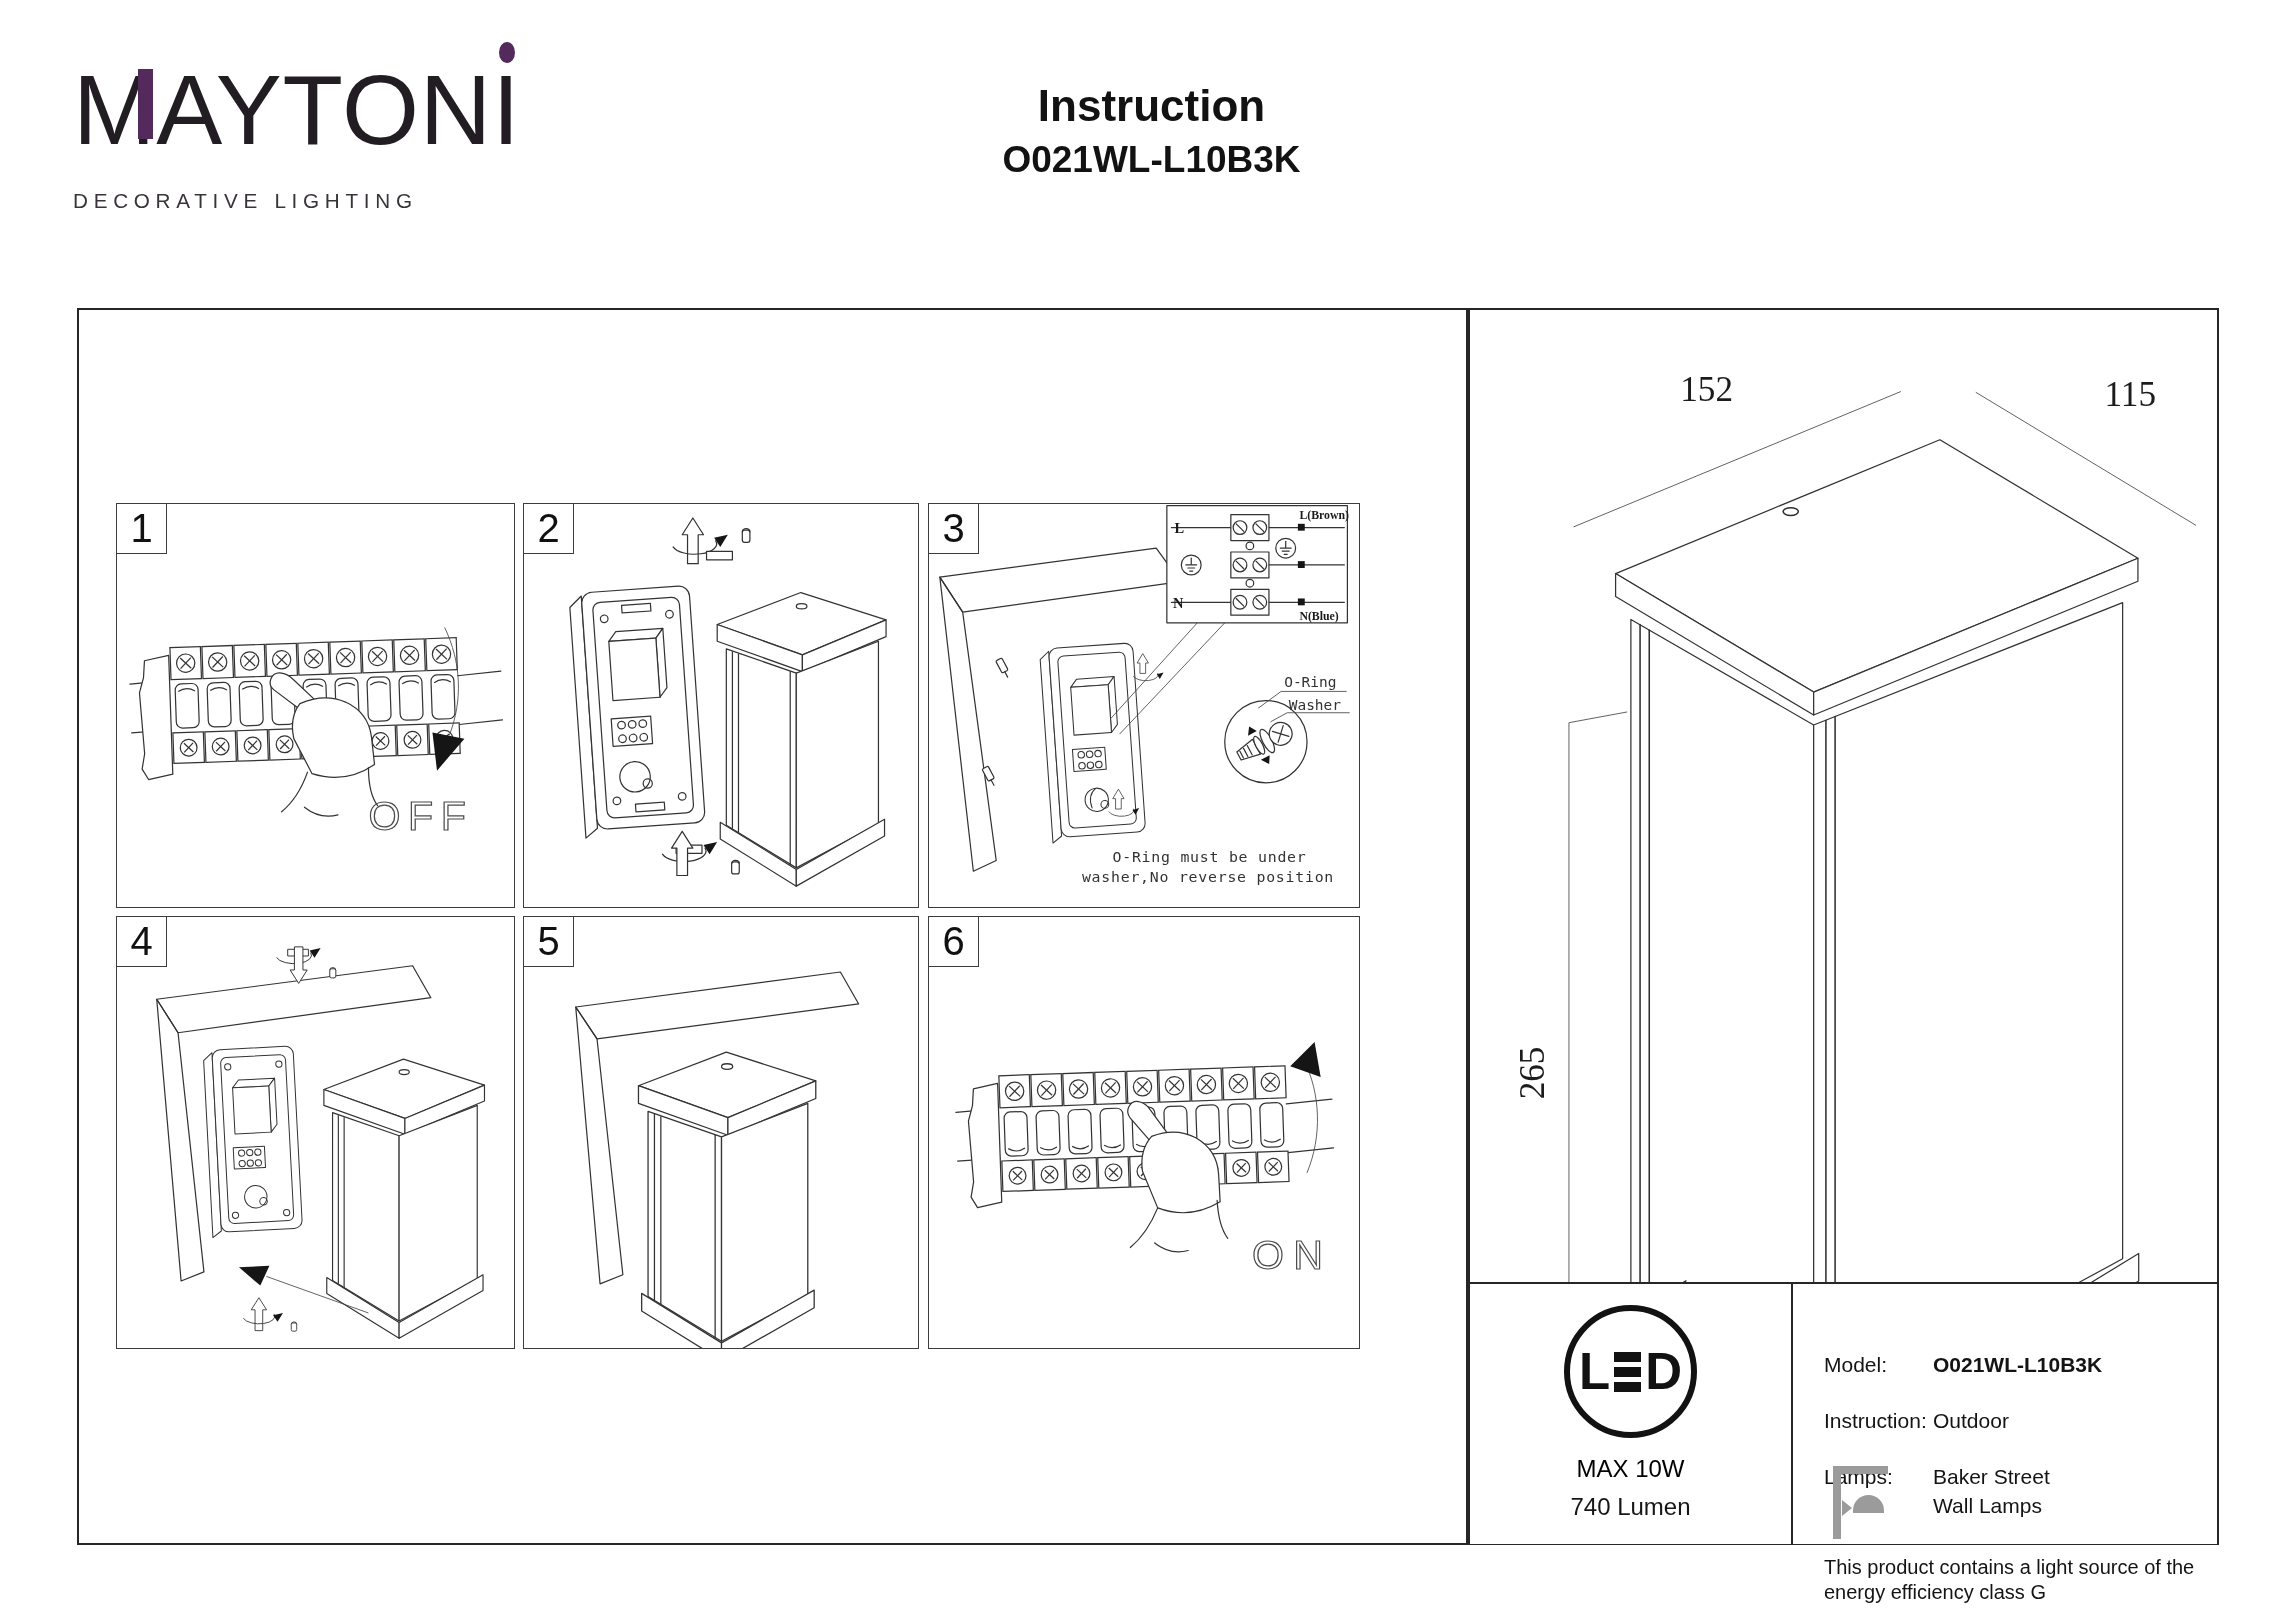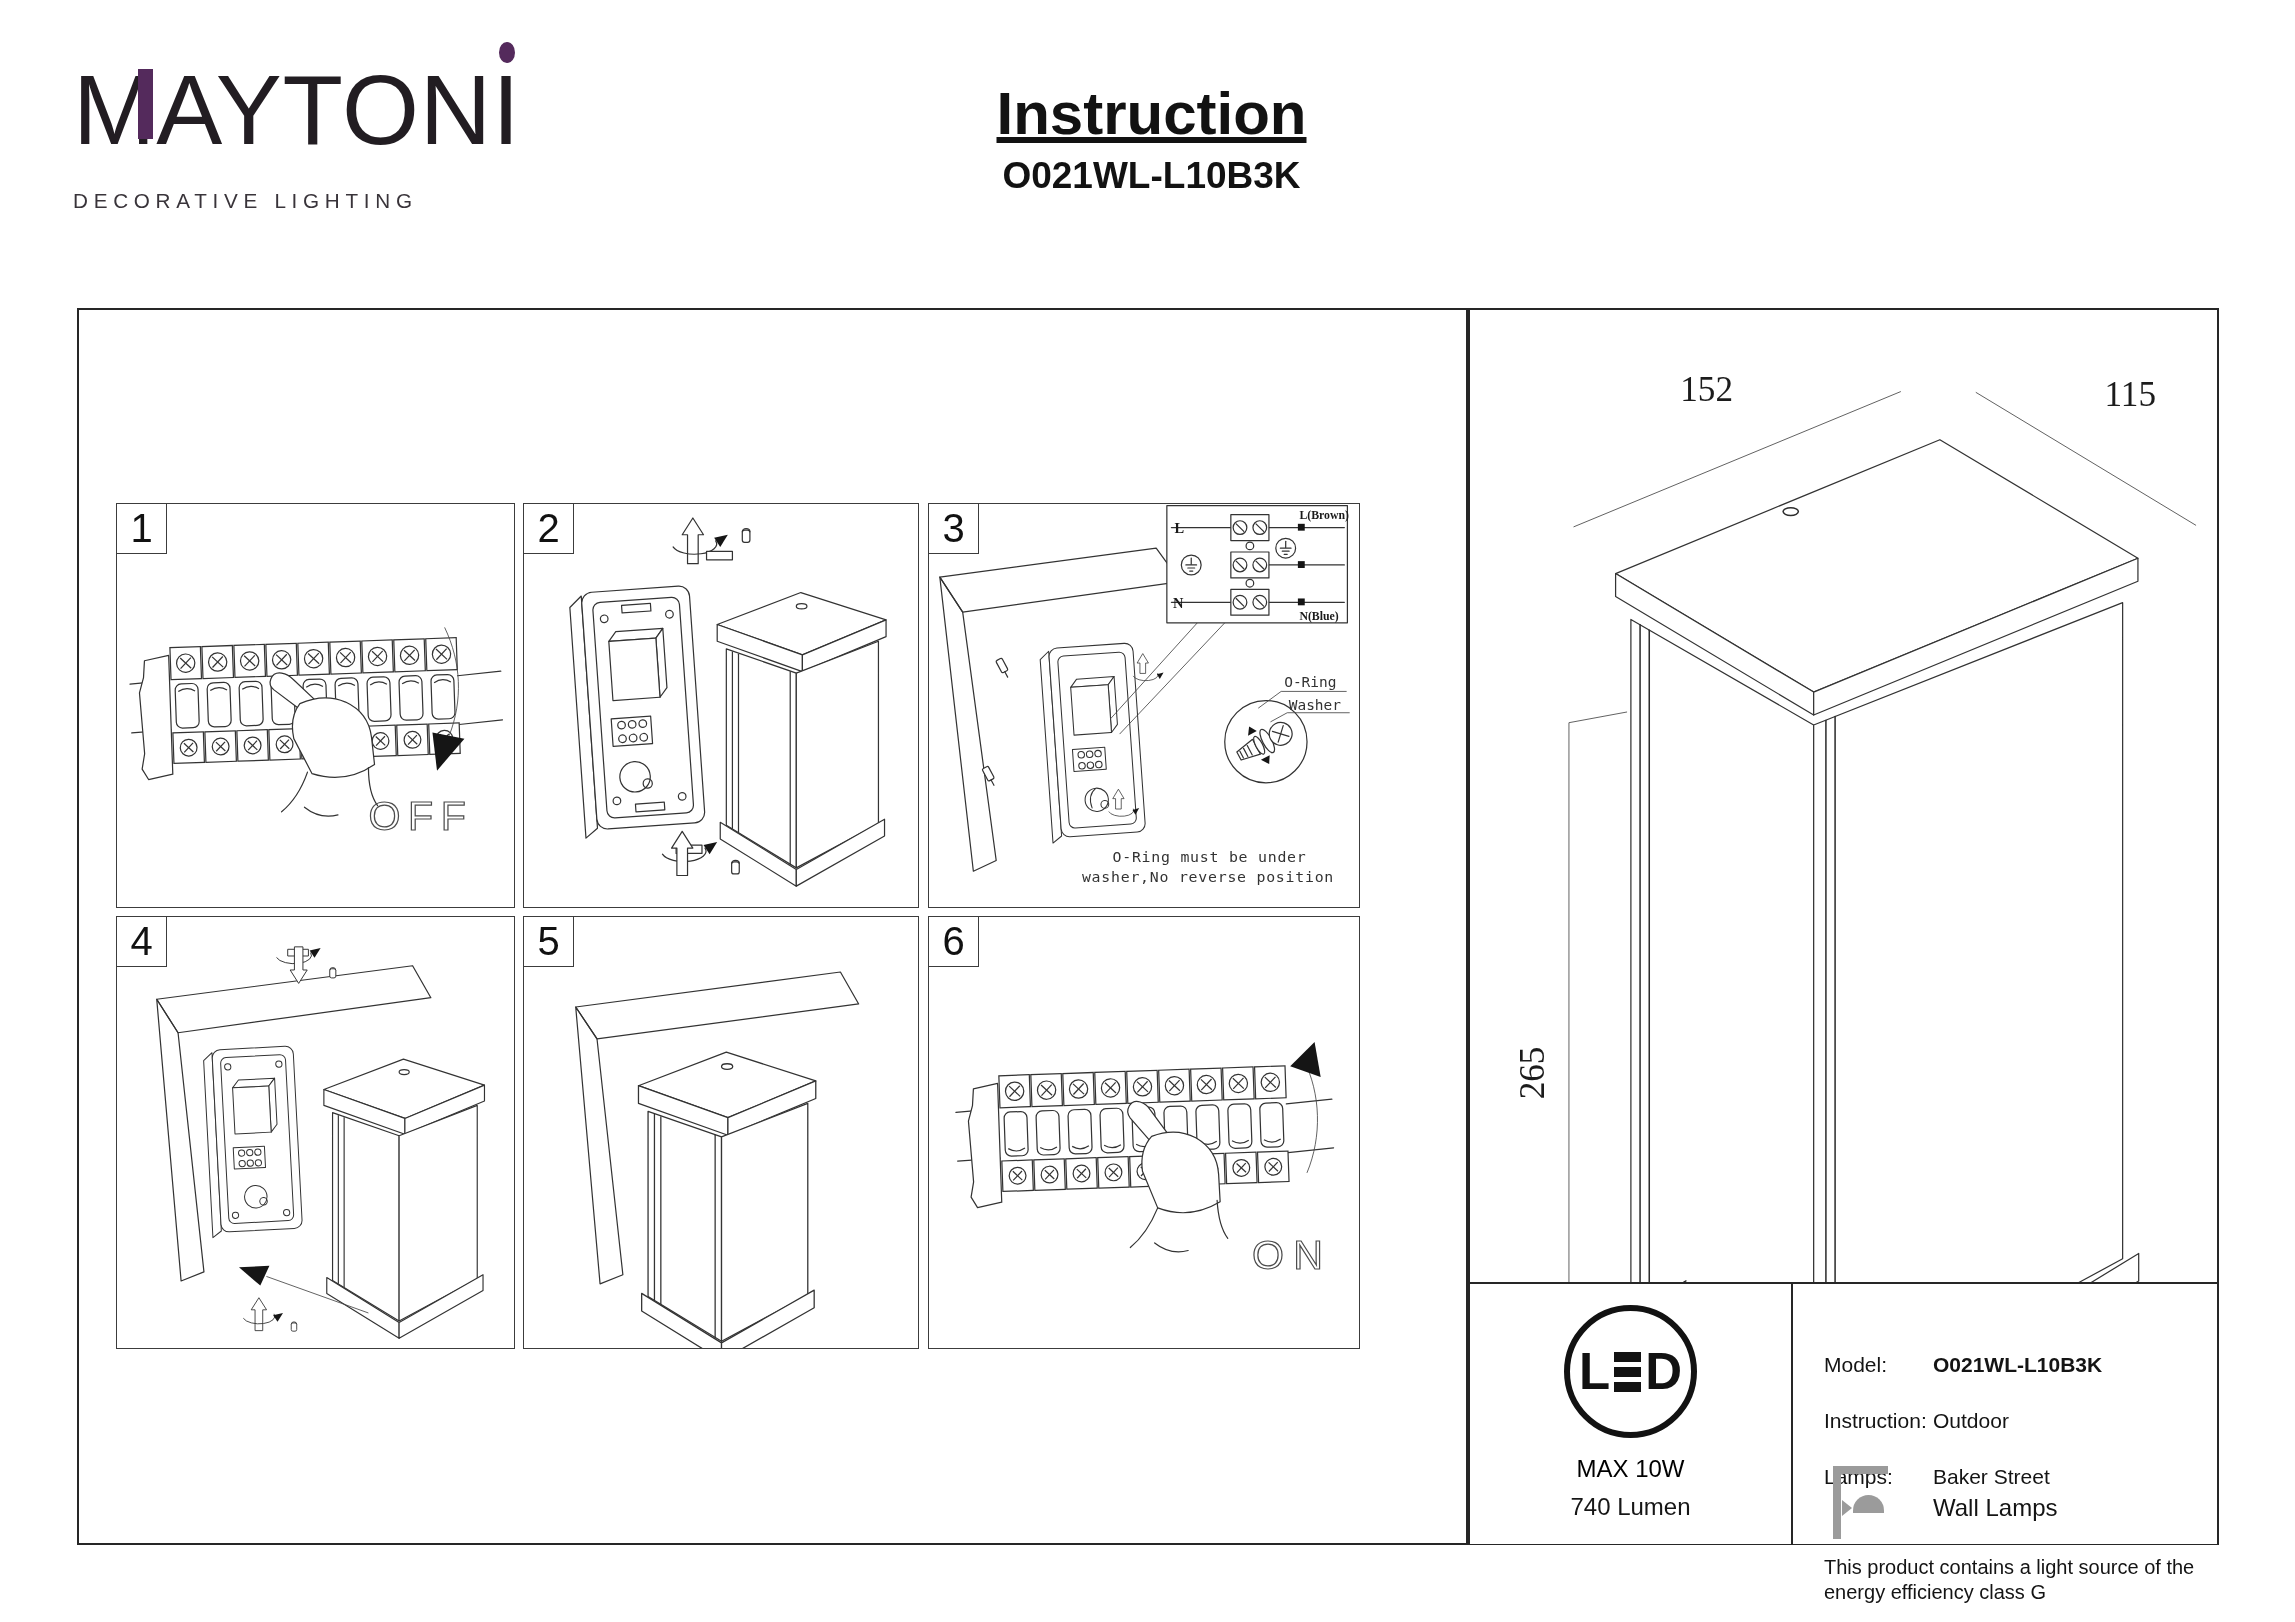--- a/index.html
+++ b/index.html
@@ -9,21 +9,21 @@
   }
   
   .logo{position:absolute;left:73px;top:60px;width:478px;}
   .logo-word{position:relative;display:inline-block;font-size:99px;font-weight:400;
     letter-spacing:0.8px;line-height:1;color:#221d22;white-space:nowrap;}
   .m-accent{position:absolute;left:65px;top:9.2px;width:14.5px;height:70px;background:#542a5c;}
   .i-dot{position:absolute;right:5.4px;top:-18.4px;width:16px;height:21.4px;border-radius:50%;background:#542a5c;}
   .logo-tagline{margin-top:30px;font-size:20.7px;letter-spacing:5.7px;color:#39343a;
     text-align:left;width:100%;}
   .title-block{position:absolute;left:765px;top:84px;width:773px;text-align:center;}
-  .doc-title{font-size:60px;font-weight:700;line-height:1;margin:0;color:#121212;text-decoration:underline;}
+  .doc-title{font-size:44px;font-weight:700;line-height:1;margin:0;color:#121212;}
   .doc-model{font-size:37px;font-weight:700;margin-top:10.7px;color:#121212;}
 
   
   .frame{position:absolute;border:2.3px solid #262626;box-sizing:border-box;background:#fff;}
   .frame-left{left:77px;top:308px;width:1391px;height:1237px;}
   .frame-right{left:1468px;top:308px;width:751px;height:1237px;}
 
   
   .panel{position:absolute;border:1.5px solid #3c3c3c;box-sizing:border-box;background:#fff;}
   .panel svg{position:absolute;left:0;top:0;width:100%;height:100%;}
@@ -57,21 +57,21 @@
     display:flex;align-items:center;justify-content:center;}
   .led-word{display:flex;align-items:center;font-size:51px;font-weight:700;color:#121212;line-height:1;}
   .led-e{display:inline-flex;flex-direction:column;gap:5.4px;margin:0 3.8px;}
   .led-e span{display:block;width:27.5px;height:10px;background:#121212;}
   .spec-power{margin-top:17px;font-size:24px;color:#000000;}
   .spec-flux{margin-top:9.2px;font-size:24px;color:#161616;}
   .spec-right{flex:1;padding:37px 0 0 31px;box-sizing:border-box;position:relative;}
   .spec-row{display:flex;font-size:21px;color:#141414;margin-bottom:19px;margin-top:32px;}
   .spec-lbl{width:109px;flex:none;}
   .spec-val{flex:1;}
-  .type-row{display:flex;font-size:24px;color:#141414;margin-bottom:7.7px;align-items:flex-start;}
+  .type-row{display:flex;font-size:21px;color:#141414;margin-bottom:7.7px;align-items:flex-start;}
   .type-gap{width:109px;flex:none;position:relative;height:46px;}
   .lamp-icon{position:absolute;left:9.2px;top:-27.5px;width:55px;height:73px;}
   .lamp-icon .vbar{position:absolute;left:0;top:0;width:7.7px;height:73px;background:#9b9b9b;}
   .lamp-icon .hbar{position:absolute;left:0;top:0;width:55px;height:7.7px;background:#9b9b9b;}
   .lamp-icon .cone{position:absolute;left:9.2px;top:34px;width:0;height:0;
     border-top:8.4px solid transparent;border-bottom:8.4px solid transparent;border-left:10.7px solid #9b9b9b;}
   .lamp-icon .dome{position:absolute;left:20px;top:29px;width:31px;height:18.4px;background:#9b9b9b;
     border-radius:31px 31px 0 0;}
   .energy-note{margin-top:15.3px;font-size:20px;line-height:1.28;color:#141414;width:402px;}
 </style>

